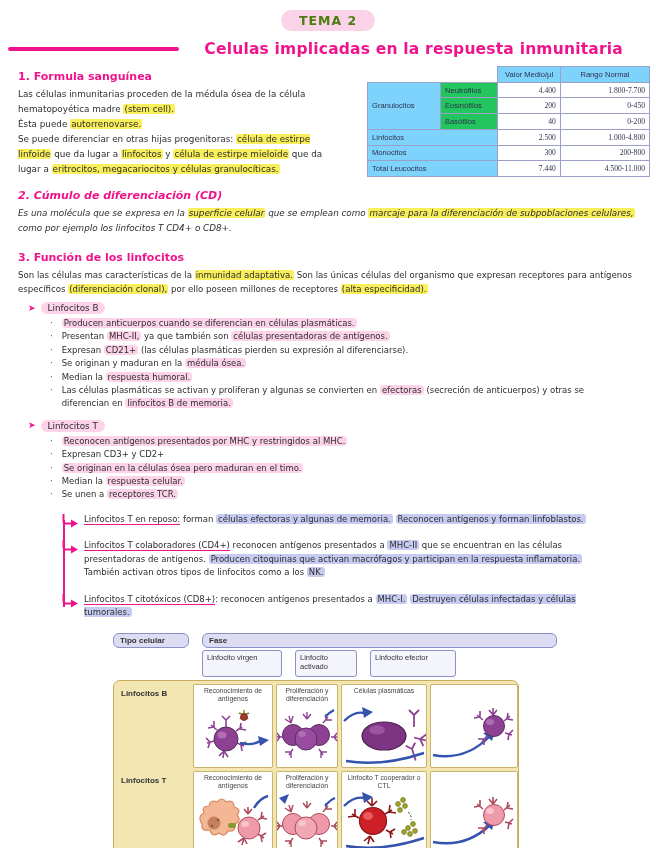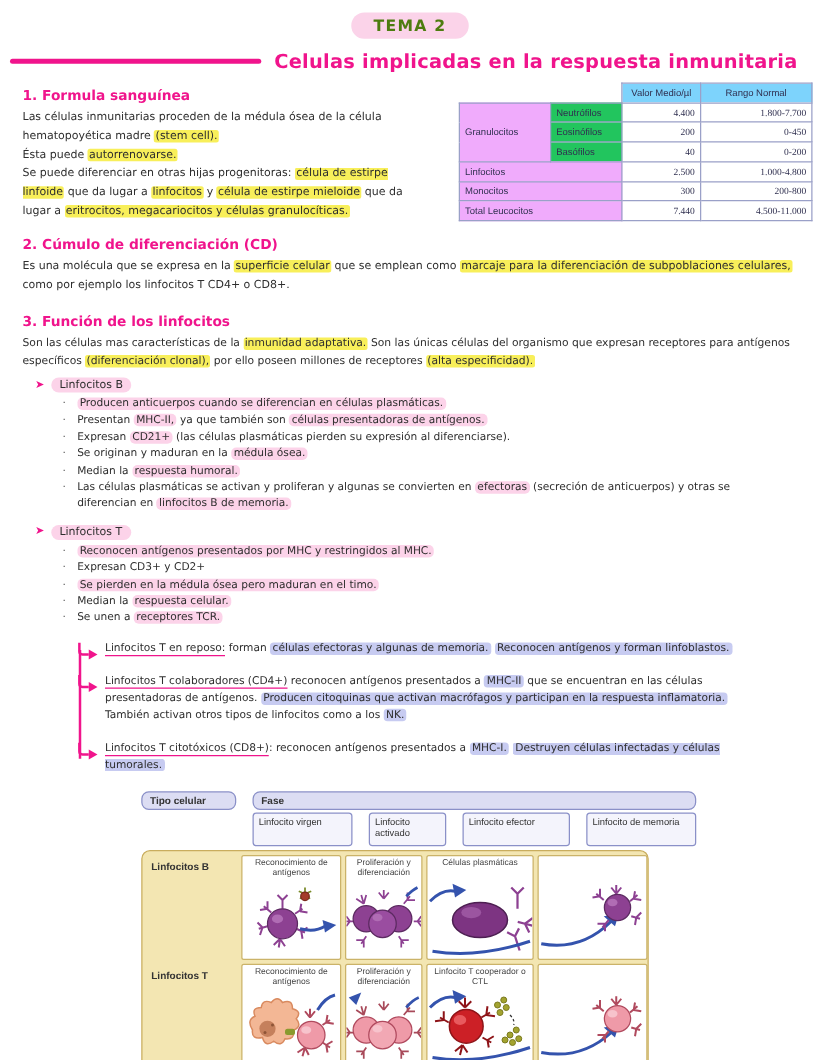--- a/index.html
+++ b/index.html
@@ -10,21 +10,21 @@
   }
   .page { width:656px; height:848px; padding:10px 0 0 0; }
 
   
   .badge-row { text-align:center; }
   .topic-badge {
     display:inline-block; background:#fbd3e9; border-radius:14px;
     padding:3px 18px; font-size:12.5px; font-weight:bold; color:#4d7c0f;
     letter-spacing:1px;
   }
-  .title-row { display:flex; align-items:center; margin:9px 8px 0 8px; gap:10px; }
+  .title-row { display:flex; align-items:center; margin:9px 8px 0 8px; gap:25px; }
   .rule { height:4px; background:#f0148c; border-radius:3px; }
   .rule.left { width:218px; }
   .rule.right { flex:1; }
   .page-title {
     font-size:15.5px; font-weight:bold; color:#f0148c; white-space:nowrap;
     letter-spacing:0.2px;
   }
 
   
   h2.sec-heading { font-size:11px; font-weight:bold; color:#f0148c; margin-bottom:4px; }
@@ -36,27 +36,27 @@
 
   
   .sec1-row { display:flex; margin:12px 6px 0 18px; gap:24px; }
   .sec1-text { width:332px; }
 
   table.blood-table { border-collapse:collapse; font-family:"Liberation Sans", sans-serif;
     font-size:7.6px; color:#303050; margin-top:-4px; }
   table.blood-table td, table.blood-table th { border:1px solid #9aa0c8; padding:2px 4px; background:#fff; }
   table.blood-table th { background:#7dd3fc; font-weight:normal; text-align:center; width:64px; }
   table.blood-table th.rango { width:92px; }
-  table.blood-table td.lbl { background:#f0abfc; width:74px; }
+  table.blood-table td.lbl { background:#7dd3fc; width:74px; }
   table.blood-table td.sub { background:#22c55e; width:58px; }
   table.blood-table td.num { text-align:right;font-family:Liberation Serif, serif; }
   table.blood-table td.noborder { border:none; background:transparent; }
 
   
-  .sec2 { margin:12px 18px 15px 18px; }
+  .sec2 { margin:12px 18px 15px 18px;font-style:italic; }
   .sec3 { margin:14px 18px 0 18px; }
   .sec3 .body-text { line-height:14px; font-size:8.6px; }
 
   .group-header { display:flex; align-items:center; gap:5px; margin:6px 0 3px 10px; }
   .group-arrow { color:#f0148c; font-size:9px; line-height:1; }
   .group-label { background:#fcd3e9; border-radius:6px; padding:1px 7px;
     font-size:8.8px; color:#2e2e2e; }
 
   ul.notes { list-style:none; margin-left:32px; }
   ul.notes li { display:flex; gap:9px; font-size:8.5px; line-height:13.4px; }
@@ -199,21 +199,21 @@
       <li>
           <span class="dot">·</span>
           <span><span class="hl-p">Reconocen antígenos presentados por MHC y restringidos al MHC.</span></span>
         </li>
       <li>
           <span class="dot">·</span>
           <span><span>Expresan CD3+ y CD2+</span></span>
         </li>
       <li>
           <span class="dot">·</span>
-          <span><span class="hl-p">Se pierden en la médula ósea pero maduran en el timo.</span></span>
+          <span><span class="hl-p">Se originan en la células ósea pero maduran en el timo.</span></span>
         </li>
       <li>
           <span class="dot">·</span>
           <span><span>Median la </span><span class="hl-p">respuesta celular.</span></span>
         </li>
       <li>
           <span class="dot">·</span>
           <span><span>Se unen a </span><span class="hl-p">receptores TCR.</span></span>
         </li>
     </ul>
@@ -246,21 +246,20 @@
   <div class="cell-table">
     <div class="ct-grid ct-head1">
       <div class="ct-box">Tipo celular</div>
       <div class="ct-box ct-fase">Fase</div>
     </div>
     <div class="ct-grid ct-head2">
       <div></div>
       <div class="ct-sub">Linfocito virgen</div>
       <div class="ct-sub">Linfocito activado</div>
       <div class="ct-sub">Linfocito efector</div>
-      <div class="ct-sub">Linfocito de memoria</div>
     </div>
     <div class="ct-body">
 
       <div class="ct-rowlabel">Linfocitos B</div>
       <div class="ct-cell">
         <div class="cell-label">Reconocimiento de antígenos</div>
         <svg width="78" height="62" viewBox="0 0 78 62">
           <g stroke="#8d4192" stroke-width="1.6" fill="none">
             <path d="M32,24 l0,-7 m0,7 l0,-7 M32,17 l-4,-4 M32,17 l4,-4"></path>
             <path d="M42,28 l6,-4 m-2,2 l1,-6 m-1,6 l6,1"></path>

